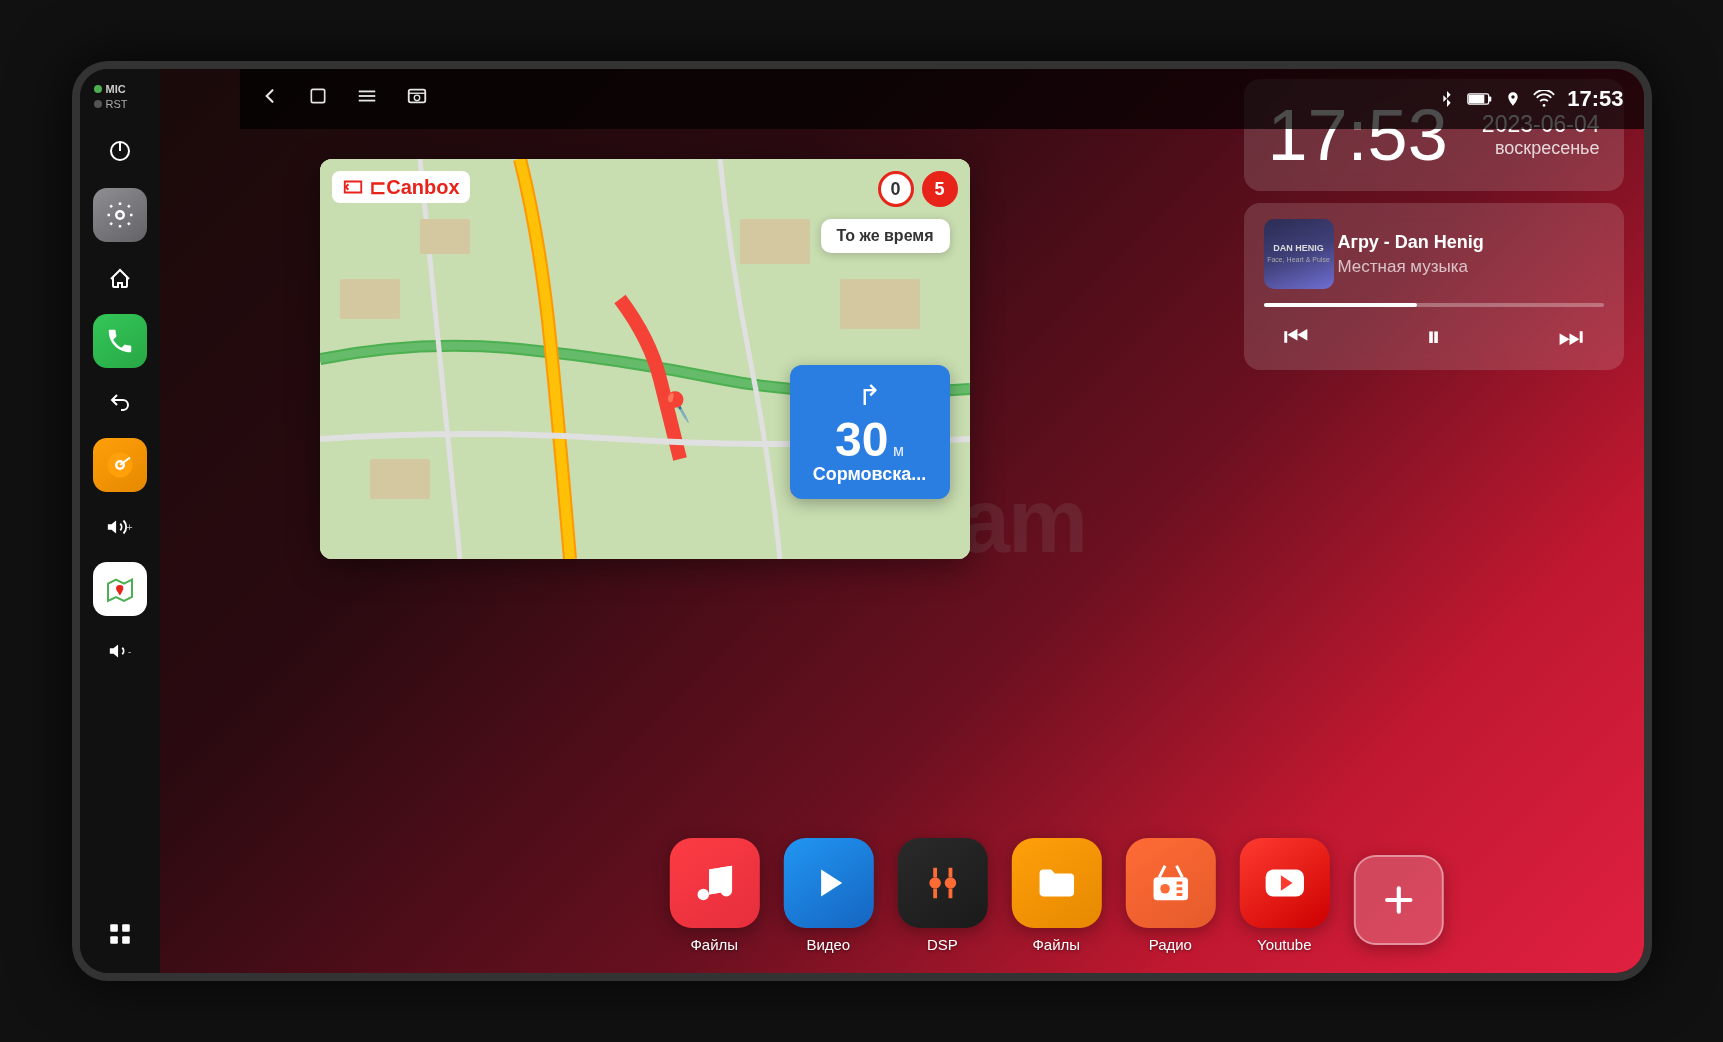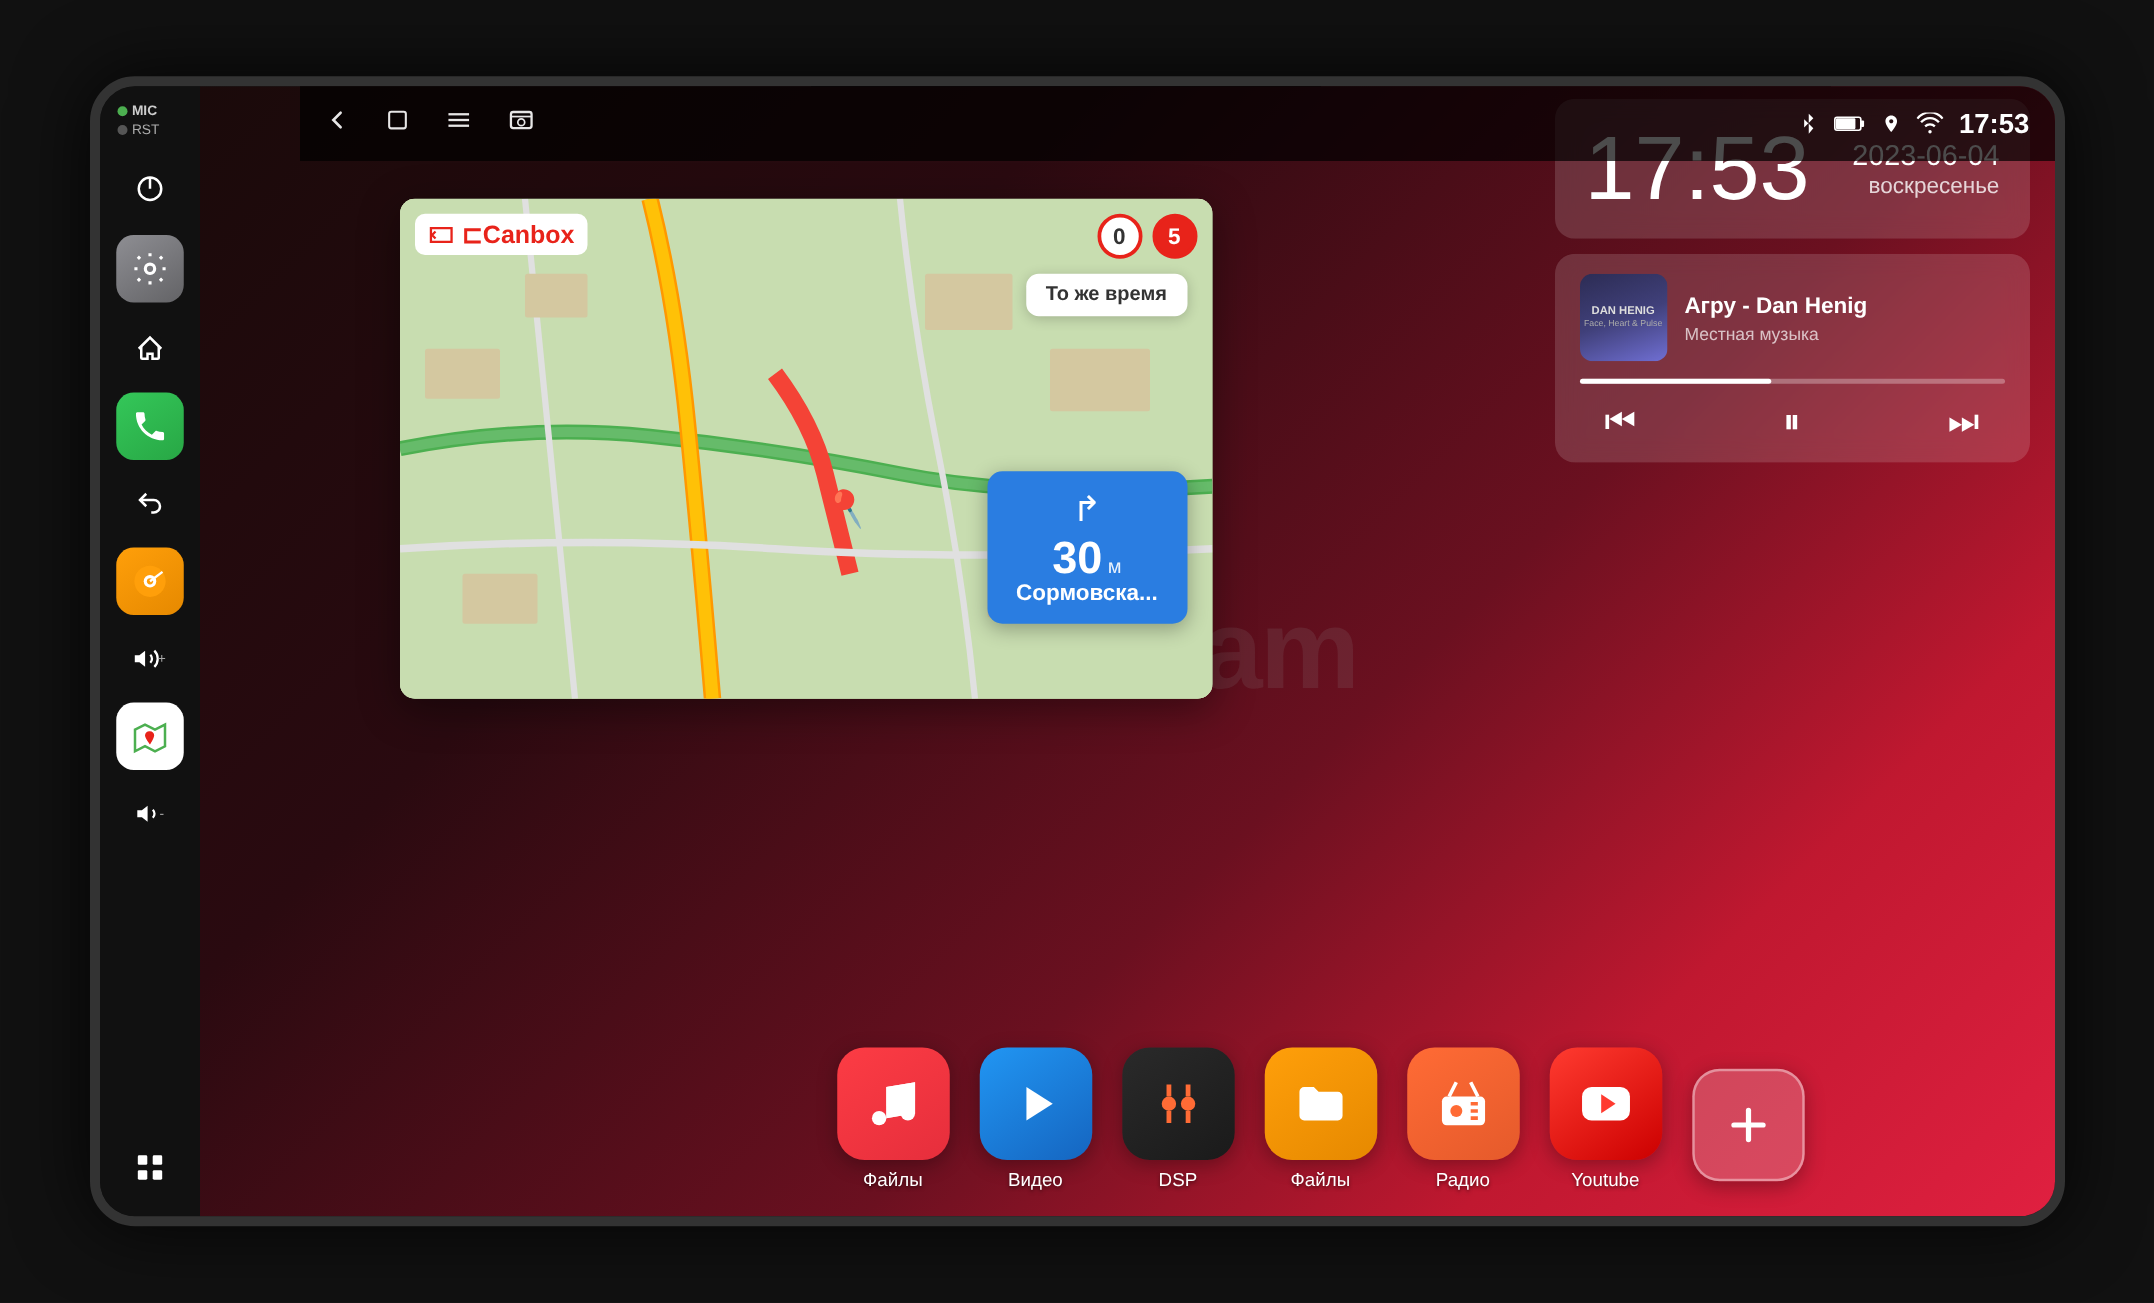--- a/index.html
+++ b/index.html
@@ -185,21 +185,21 @@
       text-align: center;
       z-index: 10;
       min-width: 160px;
       box-shadow: 0 4px 16px rgba(0,0,0,0.3);
     }
     .nav-card .turn-icon {
       font-size: 28px;
       margin-bottom: 4px;
     }
     .nav-card .distance {
-      font-size: 36px;
+      font-size: 48px;
       font-weight: 700;
       line-height: 1;
     }
     .nav-card .distance-unit {
       font-size: 16px;
       opacity: 0.9;
     }
     .nav-card .street {
       font-size: 18px;
       font-weight: 600;
@@ -291,21 +291,21 @@
     .music-widget {
       background: rgba(255,255,255,0.15);
       backdrop-filter: blur(10px);
       border-radius: 16px;
       padding: 16px 20px;
     }
 
     .music-info {
       display: flex;
       align-items: center;
-      gap: 14px;
+      gap: 4px;
       margin-bottom: 14px;
     }
 
     .album-art {
       width: 70px; height: 70px;
       border-radius: 10px;
       background: linear-gradient(135deg, #1a1a2e, #16213e, #0f3460);
       display: flex;
       align-items: center;
       justify-content: center;
@@ -328,21 +328,21 @@
       text-align: center;
     }
 
     .music-text .artist {
       color: white;
       font-size: 18px;
       font-weight: 600;
     }
     .music-text .source {
       color: rgba(255,255,255,0.7);
-      font-size: 14px;
+      font-size: 17px;
       margin-top: 4px;
     }
 
     .progress-bar-music {
       height: 4px;
       background: rgba(255,255,255,0.3);
       border-radius: 2px;
       margin-bottom: 14px;
       position: relative;
     }

